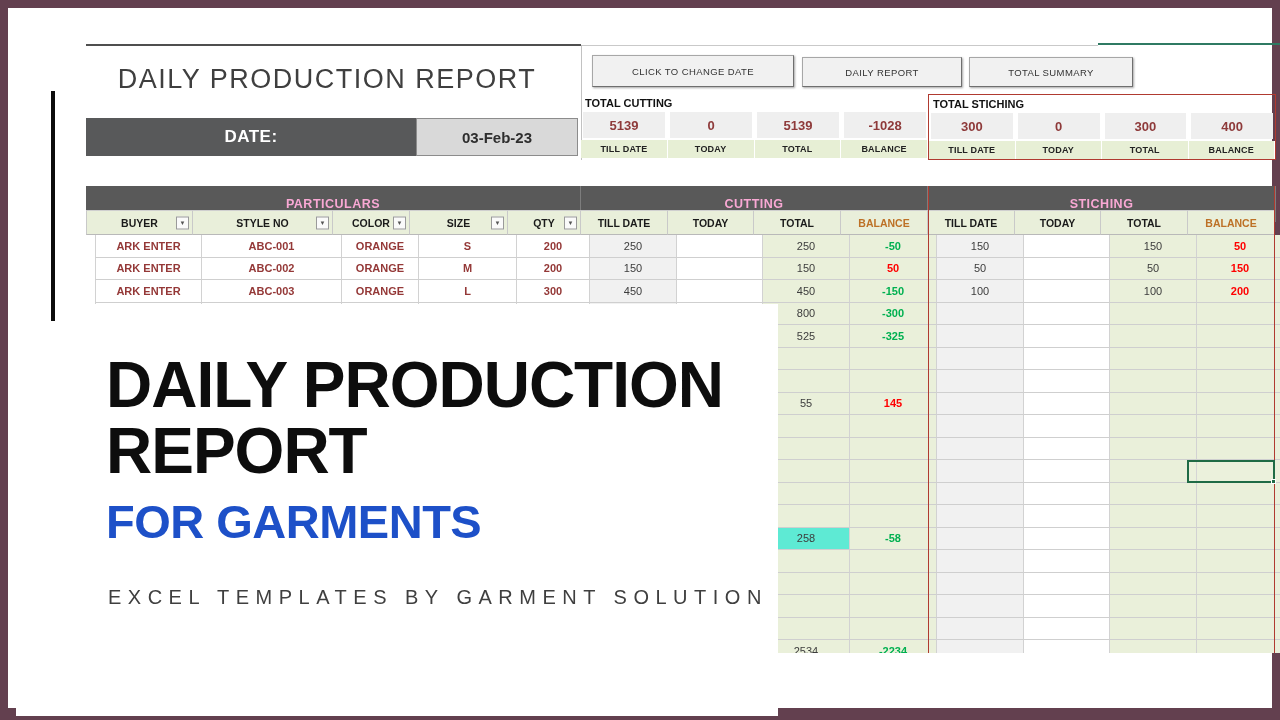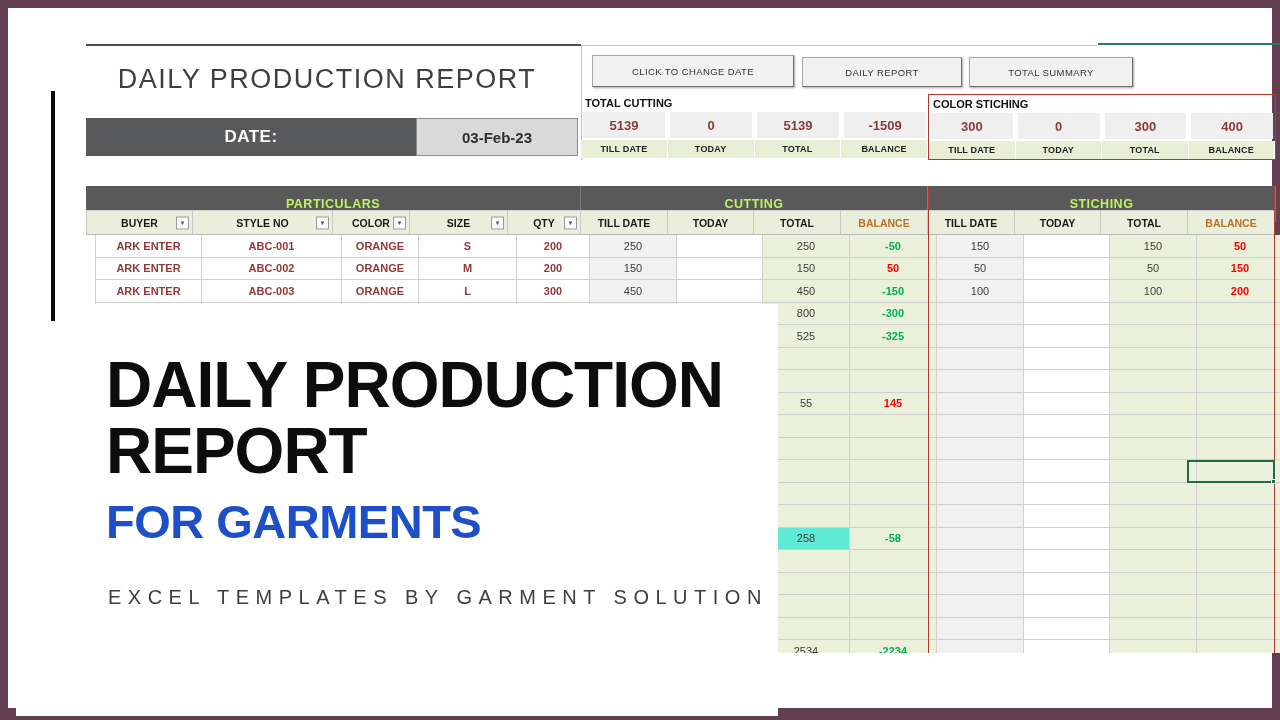--- a/index.html
+++ b/index.html
@@ -33,21 +33,21 @@
   .totals .tlabel{height:18px;font-size:11px;font-weight:bold;color:#111;padding-left:4px;line-height:18px;}
   .totals .nums{display:grid;grid-template-columns:repeat(4,1fr);gap:5px;height:26px;padding:0 2px;}
   .totals .nums > div{background:#efefef;color:#8e3a3a;font-weight:bold;font-size:13px;
     display:flex;align-items:center;justify-content:center;}
   .totals .labs{display:grid;grid-template-columns:repeat(4,1fr);height:18px;margin-top:2px;}
   .totals .labs > div{background:#e7efd5;border-right:1px solid #fff;font-size:9px;font-weight:bold;color:#222;
     display:flex;align-items:center;justify-content:center;letter-spacing:.2px;}
   .tot-cut{left:573px;width:347px;}
   .tot-sti{left:920px;width:348px;border:1px solid #b03a30;}
 
-  .gband{top:178px;height:36px;background:#595959;color:#bef264;font-weight:bold;font-size:12.5px;
+  .gband{top:178px;height:36px;background:#595959;color:#f9a8d4;font-weight:bold;font-size:12.5px;
     display:flex;align-items:center;justify-content:center;letter-spacing:.5px;border-right:1px solid #7d7d7d;}
   .gb1{left:78px;width:495px;}
   .gb2{left:573px;width:347px;}
   .gb3{left:920px;width:348px;}
 
   .hdr-row{left:78px;top:202px;width:1189px;height:25px;display:grid;
     grid-template-columns:107px 140px 77px 98px 73px 87px 86px 87px 87px 87px 86px 87px 87px;}
   .hdr-row > div{position:relative;background:#e9efda;border-right:1px solid #c9c9c9;border-bottom:1px solid #b9b9b9;
     border-top:1px solid #cfcfcf;font-size:10.5px;font-weight:bold;color:#1a1a1a;
     display:flex;align-items:center;justify-content:center;}
@@ -99,32 +99,32 @@
     <div class="abs xbtn btn1">CLICK TO CHANGE DATE</div>
     <div class="abs xbtn btn2">DAILY REPORT</div>
     <div class="abs xbtn btn3">TOTAL SUMMARY</div>
 
     <div class="abs totals tot-cut">
       <div class="tlabel">TOTAL CUTTING</div>
       <div class="nums">
         <div>5139</div>
         <div>0</div>
         <div>5139</div>
-        <div>-1509</div>
+        <div>-1028</div>
       </div>
       <div class="labs">
         <div>TILL DATE</div>
         <div>TODAY</div>
         <div>TOTAL</div>
         <div>BALANCE</div>
       </div>
     </div>
 
     <div class="abs totals tot-sti">
-      <div class="tlabel">COLOR STICHING</div>
+      <div class="tlabel">TOTAL STICHING</div>
       <div class="nums">
         <div>300</div>
         <div>0</div>
         <div>300</div>
         <div>400</div>
       </div>
       <div class="labs">
         <div>TILL DATE</div>
         <div>TODAY</div>
         <div>TOTAL</div>

